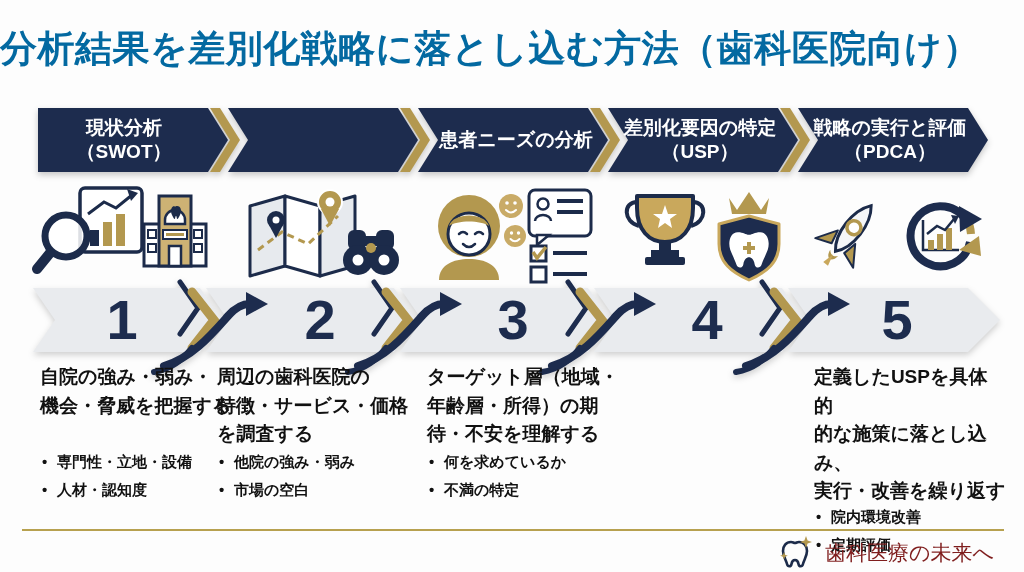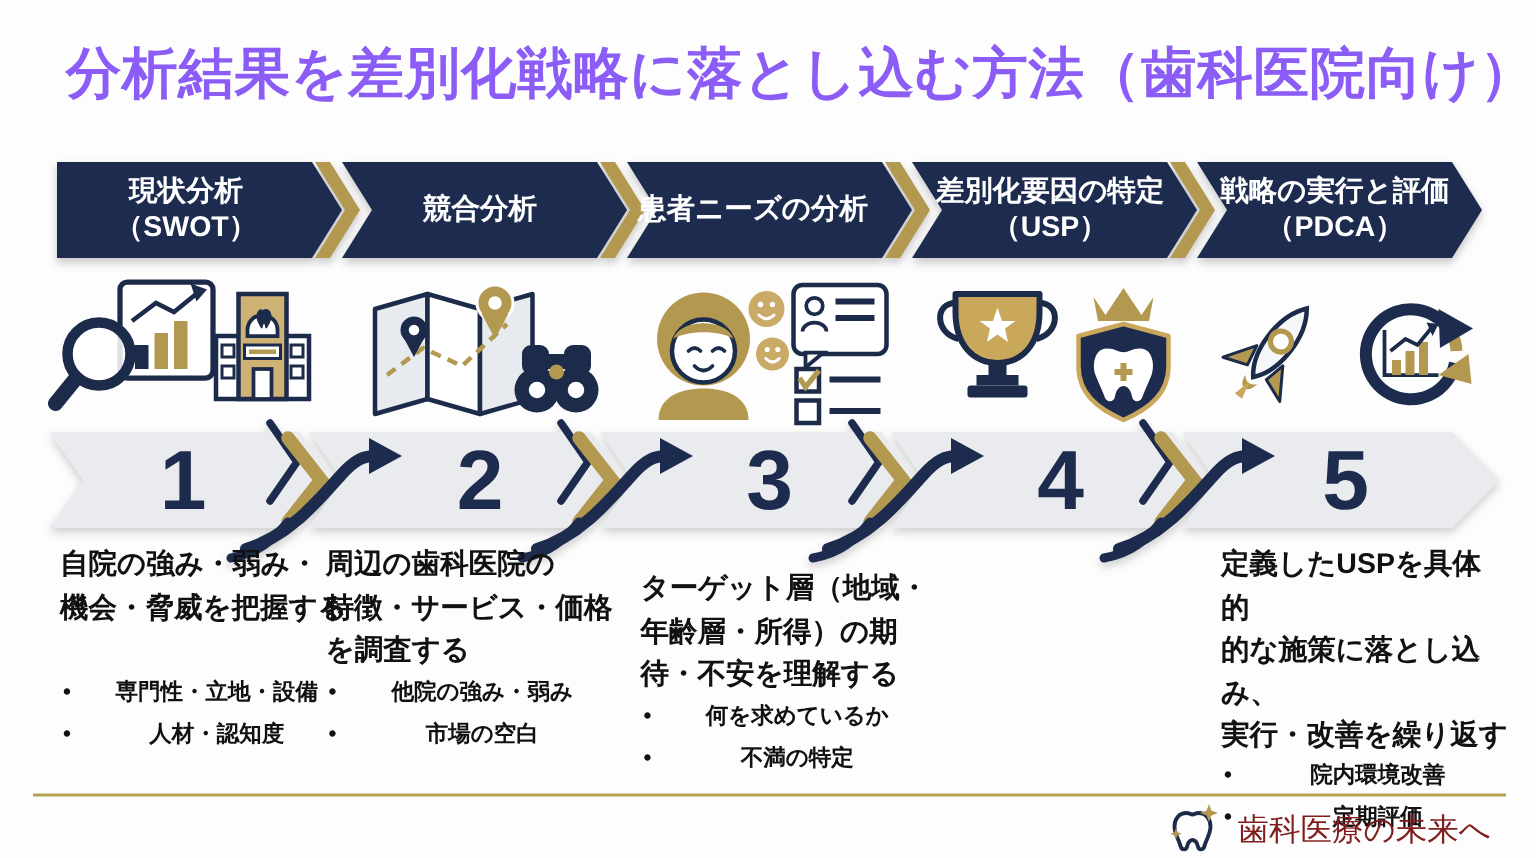--- a/index.html
+++ b/index.html
@@ -3,53 +3,53 @@
 <meta charset="utf-8">
 <style>
   html,body{margin:0;padding:0;background:#ffffff;}
   .stage{
     position:relative;width:1024px;height:572px;overflow:hidden;
     background:#fdfdfd;
     font-family:"Liberation Sans",sans-serif;
   }
   .title{
     position:absolute;top:24px;left:0;width:1024px;margin:0;
-    text-align:right;font-size:37px;font-weight:800;color:#8b5cf6;
+    text-align:left;font-size:37px;font-weight:800;color:#0369a1;
     letter-spacing:.5px;
   }
   
   .header-svg{position:absolute;top:108px;left:0;filter:drop-shadow(0 3px 3px rgba(0,0,0,.22));}
   .hdr-label{
     position:absolute;top:108px;height:64px;display:flex;align-items:center;justify-content:center;
     color:#ffffff;font-weight:700;font-size:19px;line-height:1.25;text-align:center;
     white-space:pre-line;
   }
   .hdr-1{left:38px;width:172px;}
   .hdr-2{left:240px;width:160px;}
-  .hdr-3{left:422px;width:160px;}
+  .hdr-3{left:436px;width:160px;}
   .hdr-4{left:620px;width:160px;}
   .hdr-5{left:810px;width:160px;}
   
   .icon-svg{position:absolute;top:184px;height:100px;width:180px;}
   .ic-1{left:32px;} .ic-2{left:230px;} .ic-3{left:423px;} .ic-4{left:617px;} .ic-5{left:807px;}
   
   .band-svg{position:absolute;top:266px;left:0;filter:drop-shadow(0 3px 3px rgba(0,0,0,.18));}
   .step-num{
     position:absolute;top:288px;height:64px;line-height:64px;width:80px;margin-left:-40px;
     text-align:center;font-size:56px;font-weight:800;color:#1d2c4e;
   }
   .num-1{left:122px;} .num-2{left:320px;} .num-3{left:513px;} .num-4{left:707px;} .num-5{left:897px;}
   
   .col{position:absolute;top:363px;width:192px;color:#111;}
-  .col-1{left:40px;} .col-2{left:217px;} .col-3{left:427px;margin-top:16px;} .col-4{left:621px;} .col-5{left:814px;}
+  .col-1{left:40px;} .col-2{left:217px;} .col-3{left:427px;} .col-4{left:621px;} .col-5{left:814px;}
   .desc{
     margin:0;min-height:88px;font-size:19px;font-weight:700;line-height:1.5;
     white-space:pre-line;
   }
-  .bullets{list-style:none;margin:0;padding:0;text-align:center;}
+  .bullets{list-style:none;margin:0;padding:0;}
   .bullets li{
     position:relative;padding-left:17px;margin-bottom:7px;
     font-size:15px;font-weight:700;line-height:1.4;white-space:pre-line;
   }
   .bullets li::before{content:"\2022";position:absolute;left:2px;top:0;}
   
   .footer-divider{position:absolute;left:22px;top:529px;width:982px;height:2px;background:#b7a14f;}
   .footer-logo{position:absolute;right:30px;top:535px;display:flex;align-items:center;gap:9px;}
   .tagline{font-size:21px;font-weight:400;color:#7f1d1d;}
 </style>
@@ -66,21 +66,20 @@
     <path d="M418,0 L588,0 L608,32 L588,64 L418,64 L438,32 Z" fill="#1d2c4e"></path>
     <path d="M608,0 L778,0 L798,32 L778,64 L608,64 L628,32 Z" fill="#1d2c4e"></path>
     <path d="M798,0 L968,0 L988,32 L968,64 L798,64 L818,32 Z" fill="#1d2c4e"></path>
     <path d="M210,0 L220,0 L240,32 L220,64 L210,64 L230,32 Z" fill="#b3984f"></path>
     <path d="M400,0 L410,0 L430,32 L410,64 L400,64 L420,32 Z" fill="#b3984f"></path>
     <path d="M590,0 L600,0 L620,32 L600,64 L590,64 L610,32 Z" fill="#b3984f"></path>
     <path d="M780,0 L790,0 L810,32 L790,64 L780,64 L800,32 Z" fill="#b3984f"></path>
   </svg>
   <div class="hdr-label hdr-1">現状分析
 （SWOT）</div>
-  <div class="hdr-label hdr-2">競合分析</div>
   <div class="hdr-label hdr-3">患者ニーズの分析</div>
   <div class="hdr-label hdr-4">差別化要因の特定
 （USP）</div>
   <div class="hdr-label hdr-5">戦略の実行と評価
 （PDCA）</div>
 
   <svg class="icon-svg ic-1" viewBox="0 0 180 100">
     <rect x="48" y="4" width="62" height="64" rx="5" fill="#fff" stroke="#1c2b4a" stroke-width="3.5"></rect>
     <rect x="58" y="46" width="9" height="16" fill="#1c2b4a"></rect>
     <rect x="71" y="38" width="9" height="24" fill="#b3984f"></rect>

